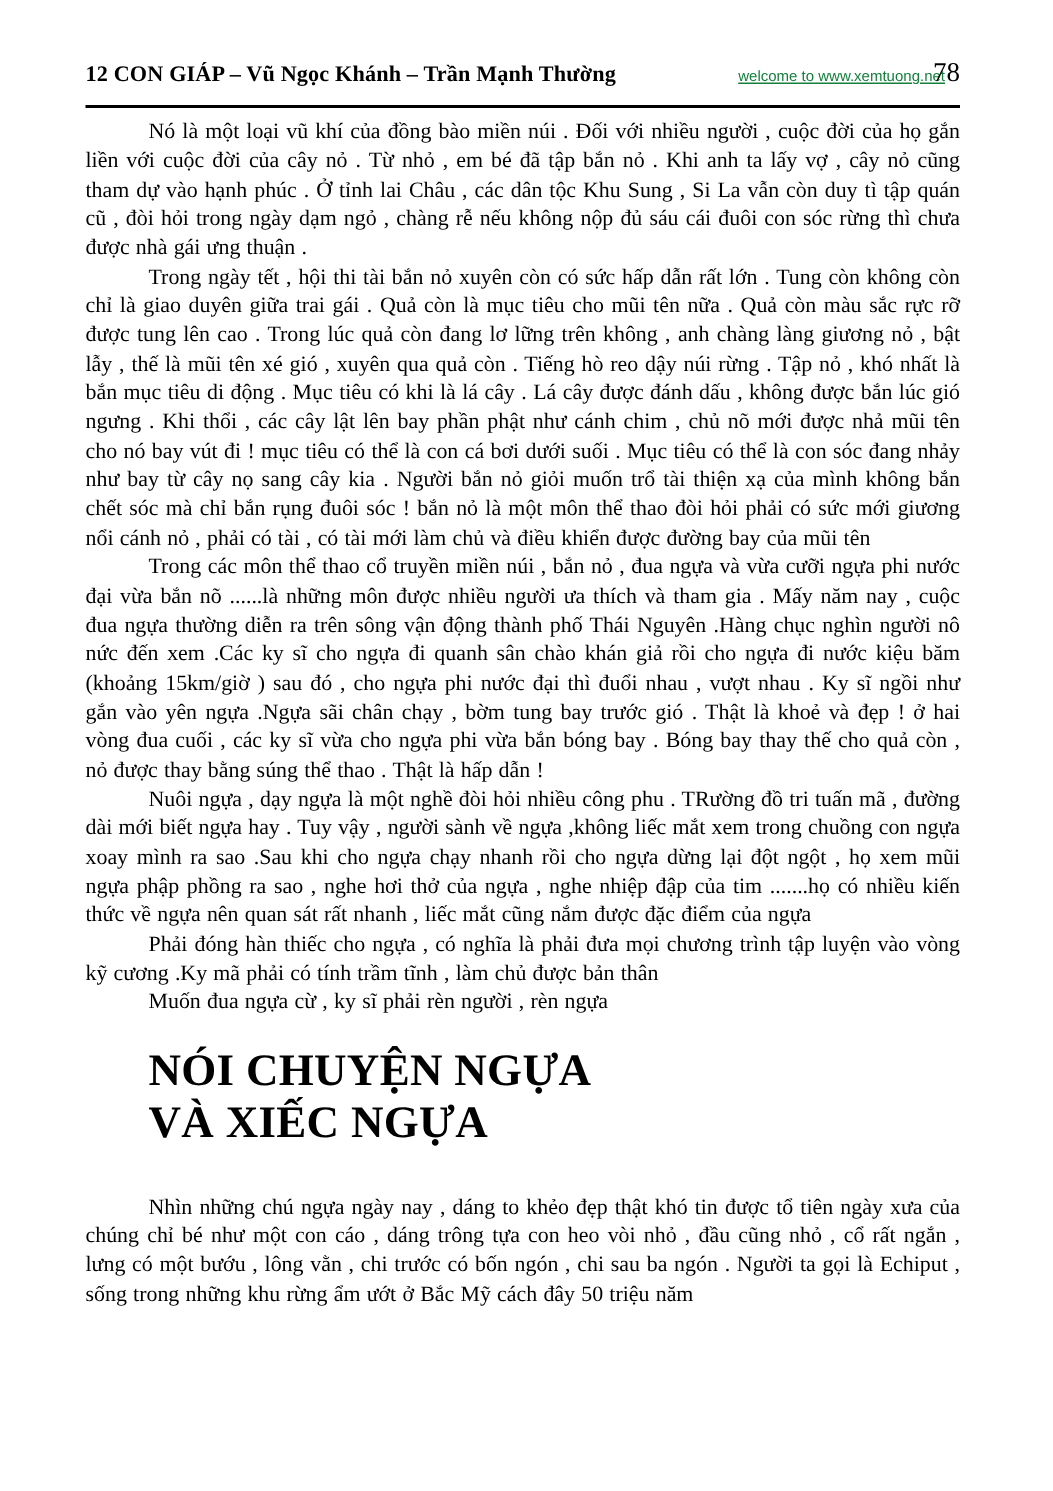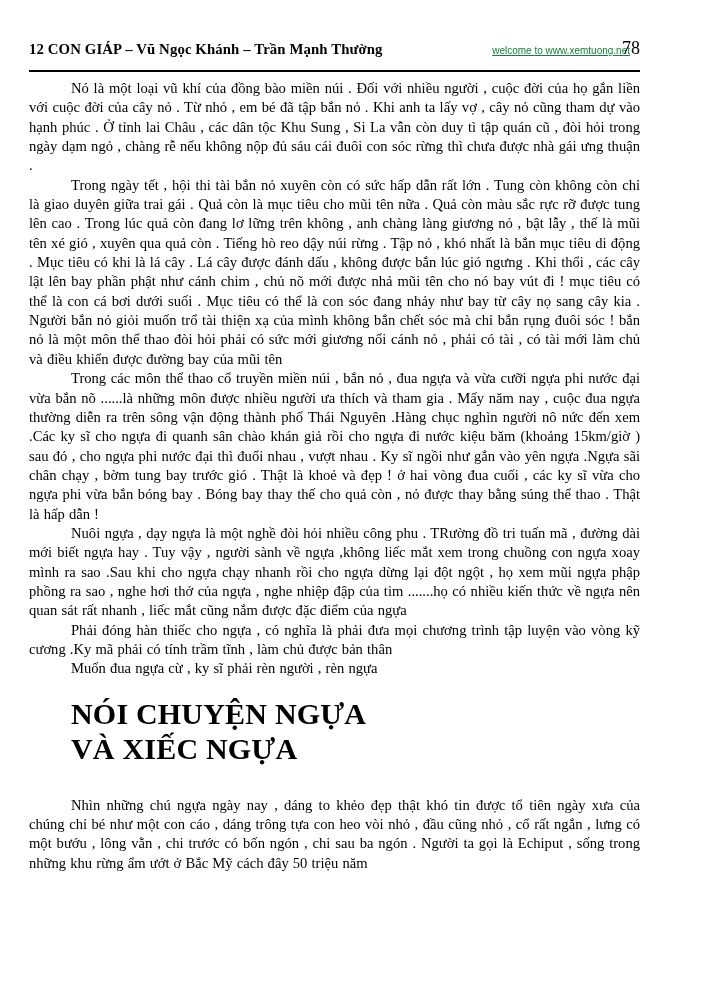--- a/index.html
+++ b/index.html
@@ -5,21 +5,21 @@
   html, body { margin: 0; padding: 0; background: #e8e8e8; }
   .page {
     position: relative;
     width: 702px;
     height: 994px;
     margin: 0 auto;
     background: #ffffff;
     color: #000000;
     font-family: "Liberation Serif", "DejaVu Serif", serif;
     box-sizing: border-box;
-    padding: 38px 62px 0 29px;
+    padding: 38px 62px 0 57px;
     overflow: hidden;
   }
   .header-row {
     display: flex;
     justify-content: space-between;
     align-items: baseline;
     white-space: nowrap;
   }
   .header-title {
     font-weight: bold;

